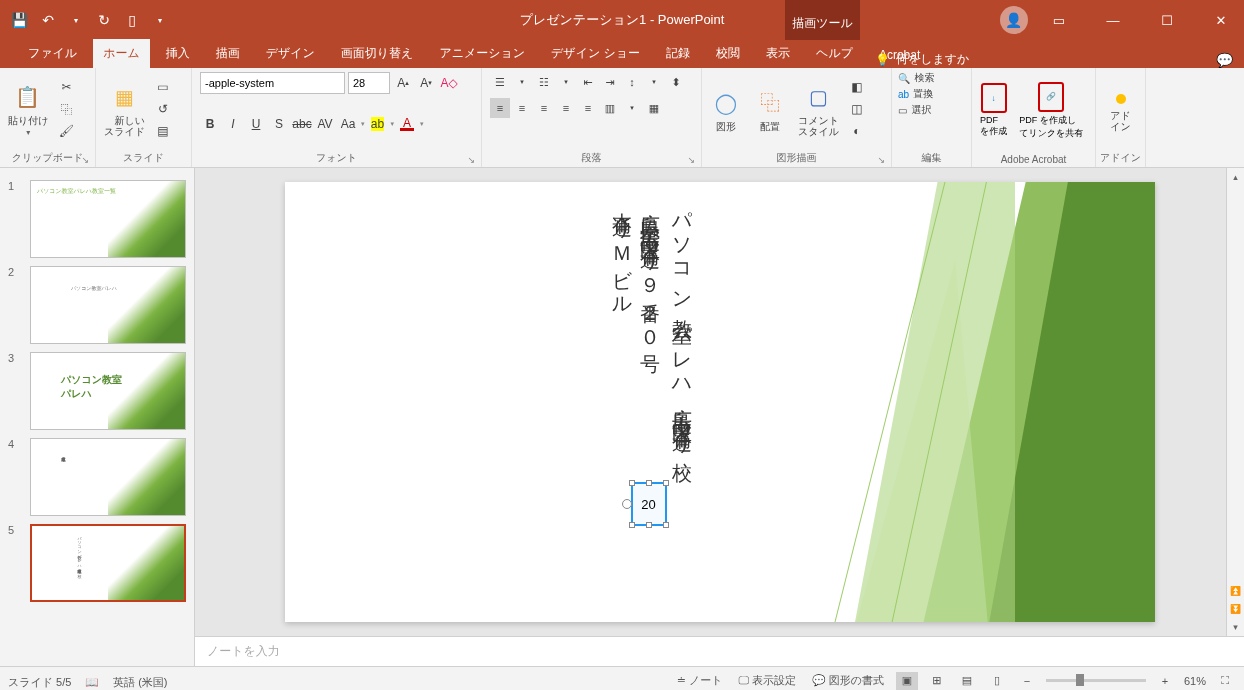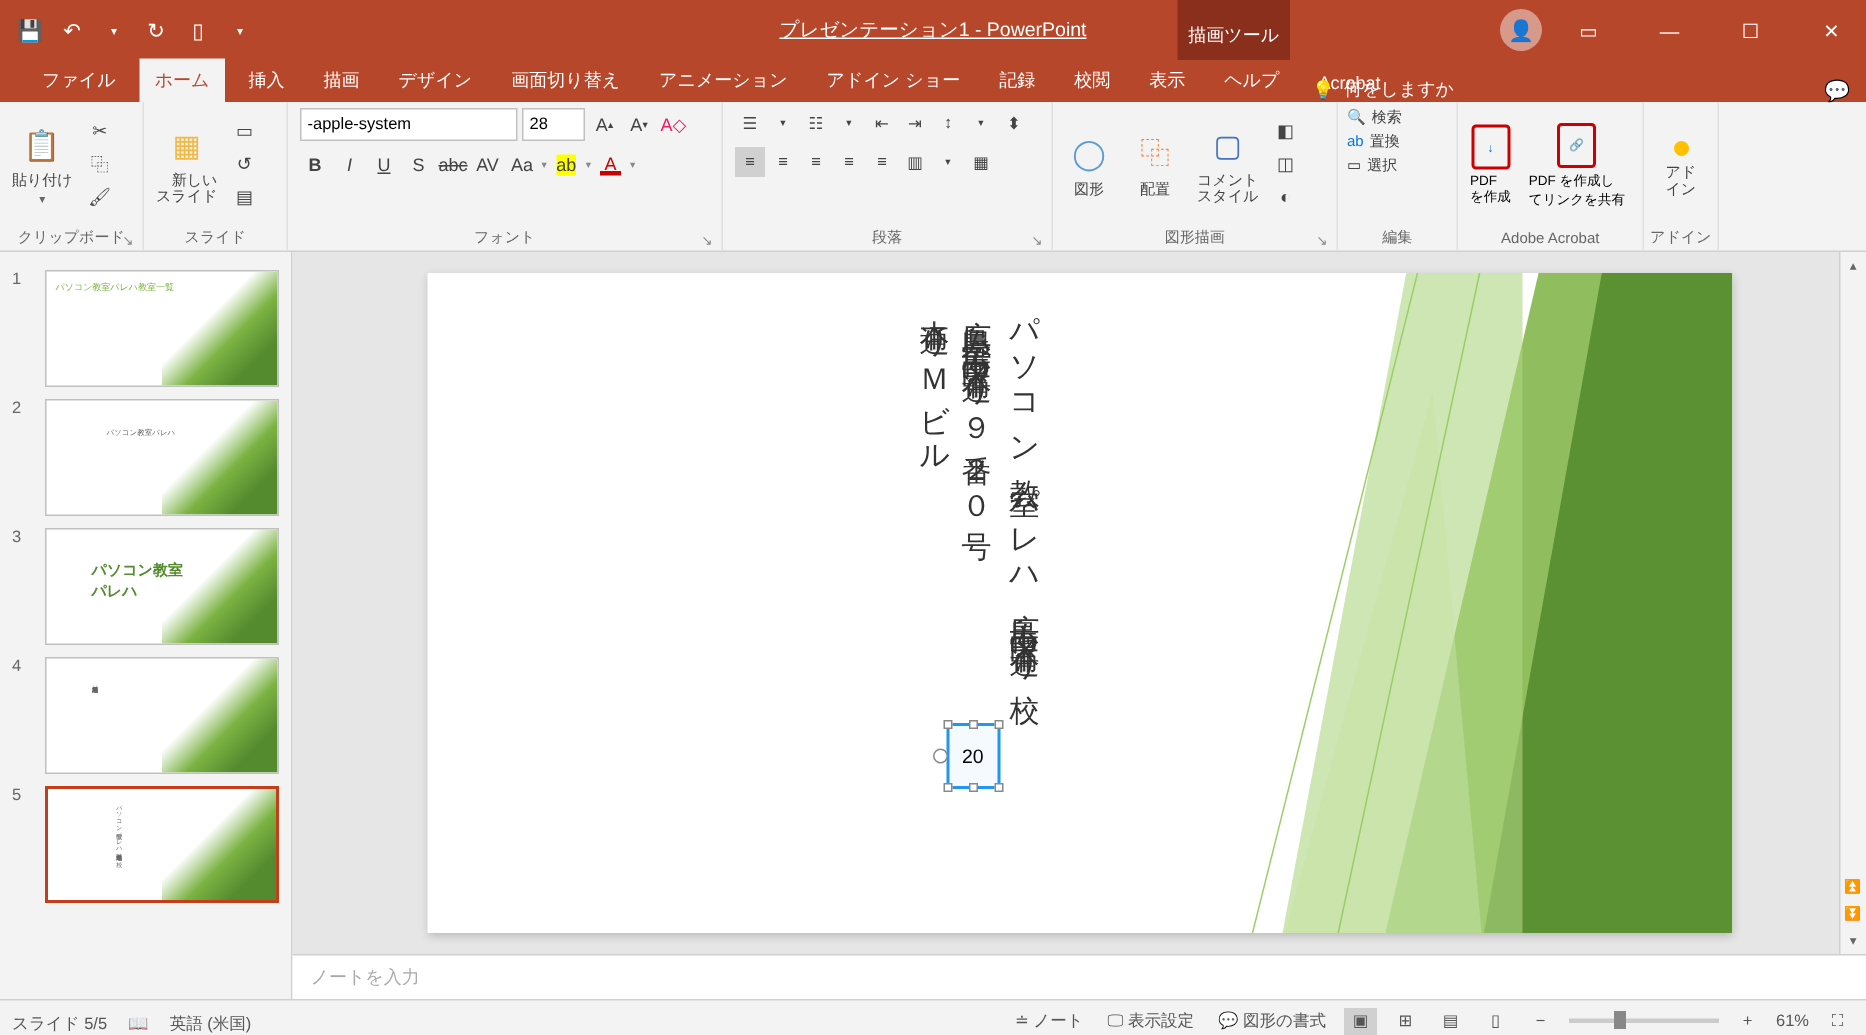--- a/index.html
+++ b/index.html
@@ -1,21 +1,21 @@
 <!DOCTYPE html>
 <html><head>
 <meta charset="utf-8">
 <style>
 * { margin: 0; padding: 0; box-sizing: border-box; font-family: 'Meiryo', 'Segoe UI', sans-serif; }
 body { width: 1244px; height: 690px; background: #b7472a; overflow: hidden; position: relative; }
 
 .titlebar { height: 40px; background: #b7472a; display: flex; align-items: center; color: #fff; position: relative; }
 .qat { display: flex; align-items: center; gap: 4px; padding-left: 8px; }
 .qat-btn { width: 24px; height: 24px; display: flex; align-items: center; justify-content: center; font-size: 14px; color: #fff; }
-.title-center { position: absolute; left: 50%; transform: translateX(-50%); font-size: 13px; color: #fff; text-decoration: underline; }
+.title-center { position: absolute; left: 50%; transform: translateX(-50%); font-size: 13px; color: #fff; }
 .title-tools { position: absolute; left: 785px; width: 75px; height: 40px; background: #8a2f1c; display: flex; align-items: center; justify-content: center; font-size: 12px; padding-top: 6px; }
 .title-right { position: absolute; right: 0; display: flex; align-items: center; gap: 8px; }
 .win-btn { width: 46px; height: 28px; display: flex; align-items: center; justify-content: center; color: #fff; font-size: 13px; }
 .user-icon { width: 28px; height: 28px; border-radius: 50%; background: #d7998a; display: flex; align-items: center; justify-content: center; font-size: 14px; color: #fff; }
 
 .ribbon-tabs { height: 28px; background: #b7472a; display: flex; align-items: flex-end; padding-left: 18px; gap: 6px; position: relative; }
 .tab { padding: 6px 10px; font-size: 12px; color: #fff; cursor: pointer; }
 .tab.active { background: #f3f3f3; color: #b7472a; }
 .tab-format { position: absolute; left: 785px; width: 75px; text-align: center; background: #8a2f1c; }
 .tell-me { position: absolute; left: 875px; display: flex; align-items: center; gap: 6px; color: #fff; font-size: 12px; }
@@ -105,21 +105,21 @@
 </div>
 
 <div class="ribbon-tabs">
   <div class="tab">ファイル</div>
   <div class="tab active">ホーム</div>
   <div class="tab">挿入</div>
   <div class="tab">描画</div>
   <div class="tab">デザイン</div>
   <div class="tab">画面切り替え</div>
   <div class="tab">アニメーション</div>
-  <div class="tab">アドイン ショー</div>
+  <div class="tab">デザイン ショー</div>
   <div class="tab">記録</div>
   <div class="tab">校閲</div>
   <div class="tab">表示</div>
   <div class="tab">ヘルプ</div>
   <div class="tab">Acrobat</div>
   <div class="tell-me">
     <span>💡</span>
     <span>何をしますか</span>
   </div>
   <div class="comment-btn">💬</div>
@@ -153,21 +153,21 @@
       <div class="small-col">
         <div class="small-btn">▭</div>
         <div class="small-btn">↺</div>
         <div class="small-btn">▤</div>
       </div>
     </div>
     <div class="group-label">スライド</div>
   </div>
 
   <div class="group" style="width:290px">
-    <div class="group-body" style="flex-direction:column;align-items:flex-start;gap:6px;padding:2px 4px">
+    <div class="group-body" style="flex-direction:column;align-items:flex-start;gap:20px;padding:2px 4px">
       <div class="font-row">
         <input class="font-name" value="-apple-system" style="">
         <input class="font-size" value="28" style="">
         <div class="fmt-btn">A<sup style="font-size:7px">▴</sup></div>
         <div class="fmt-btn">A<sup style="font-size:7px">▾</sup></div>
         <div class="fmt-btn" style="color:#e91e63">A◇</div>
       </div>
       <div class="font-row">
         <div class="fmt-btn" style="font-weight:bold">B</div>
         <div class="fmt-btn" style="font-style:italic">I</div>

